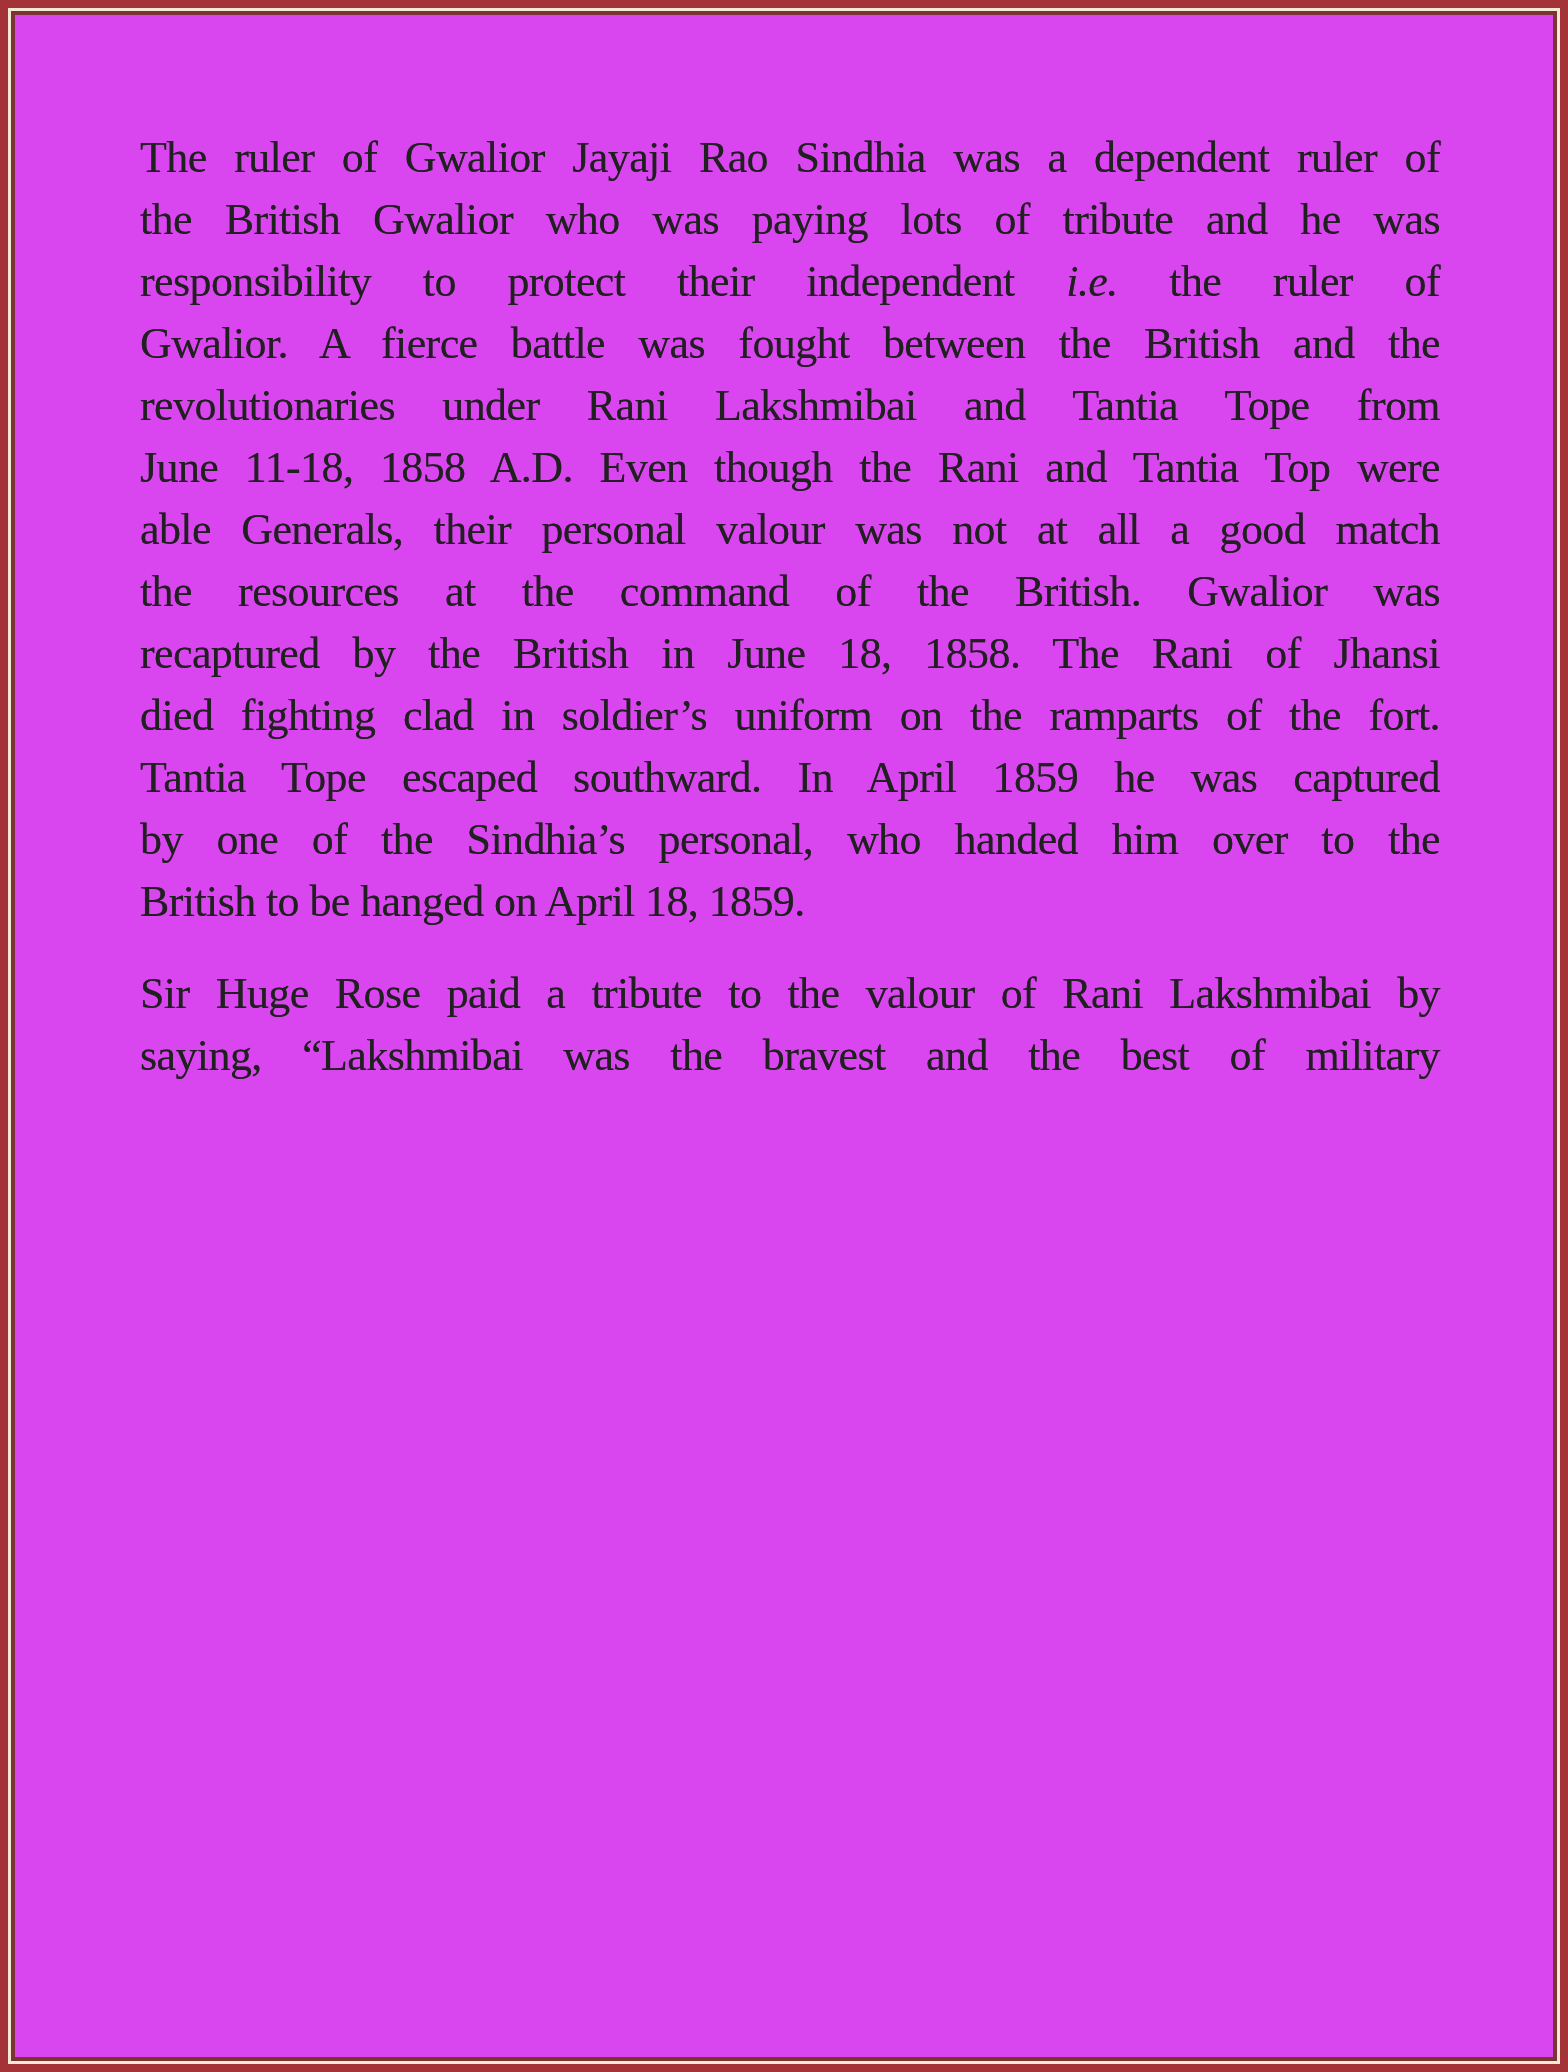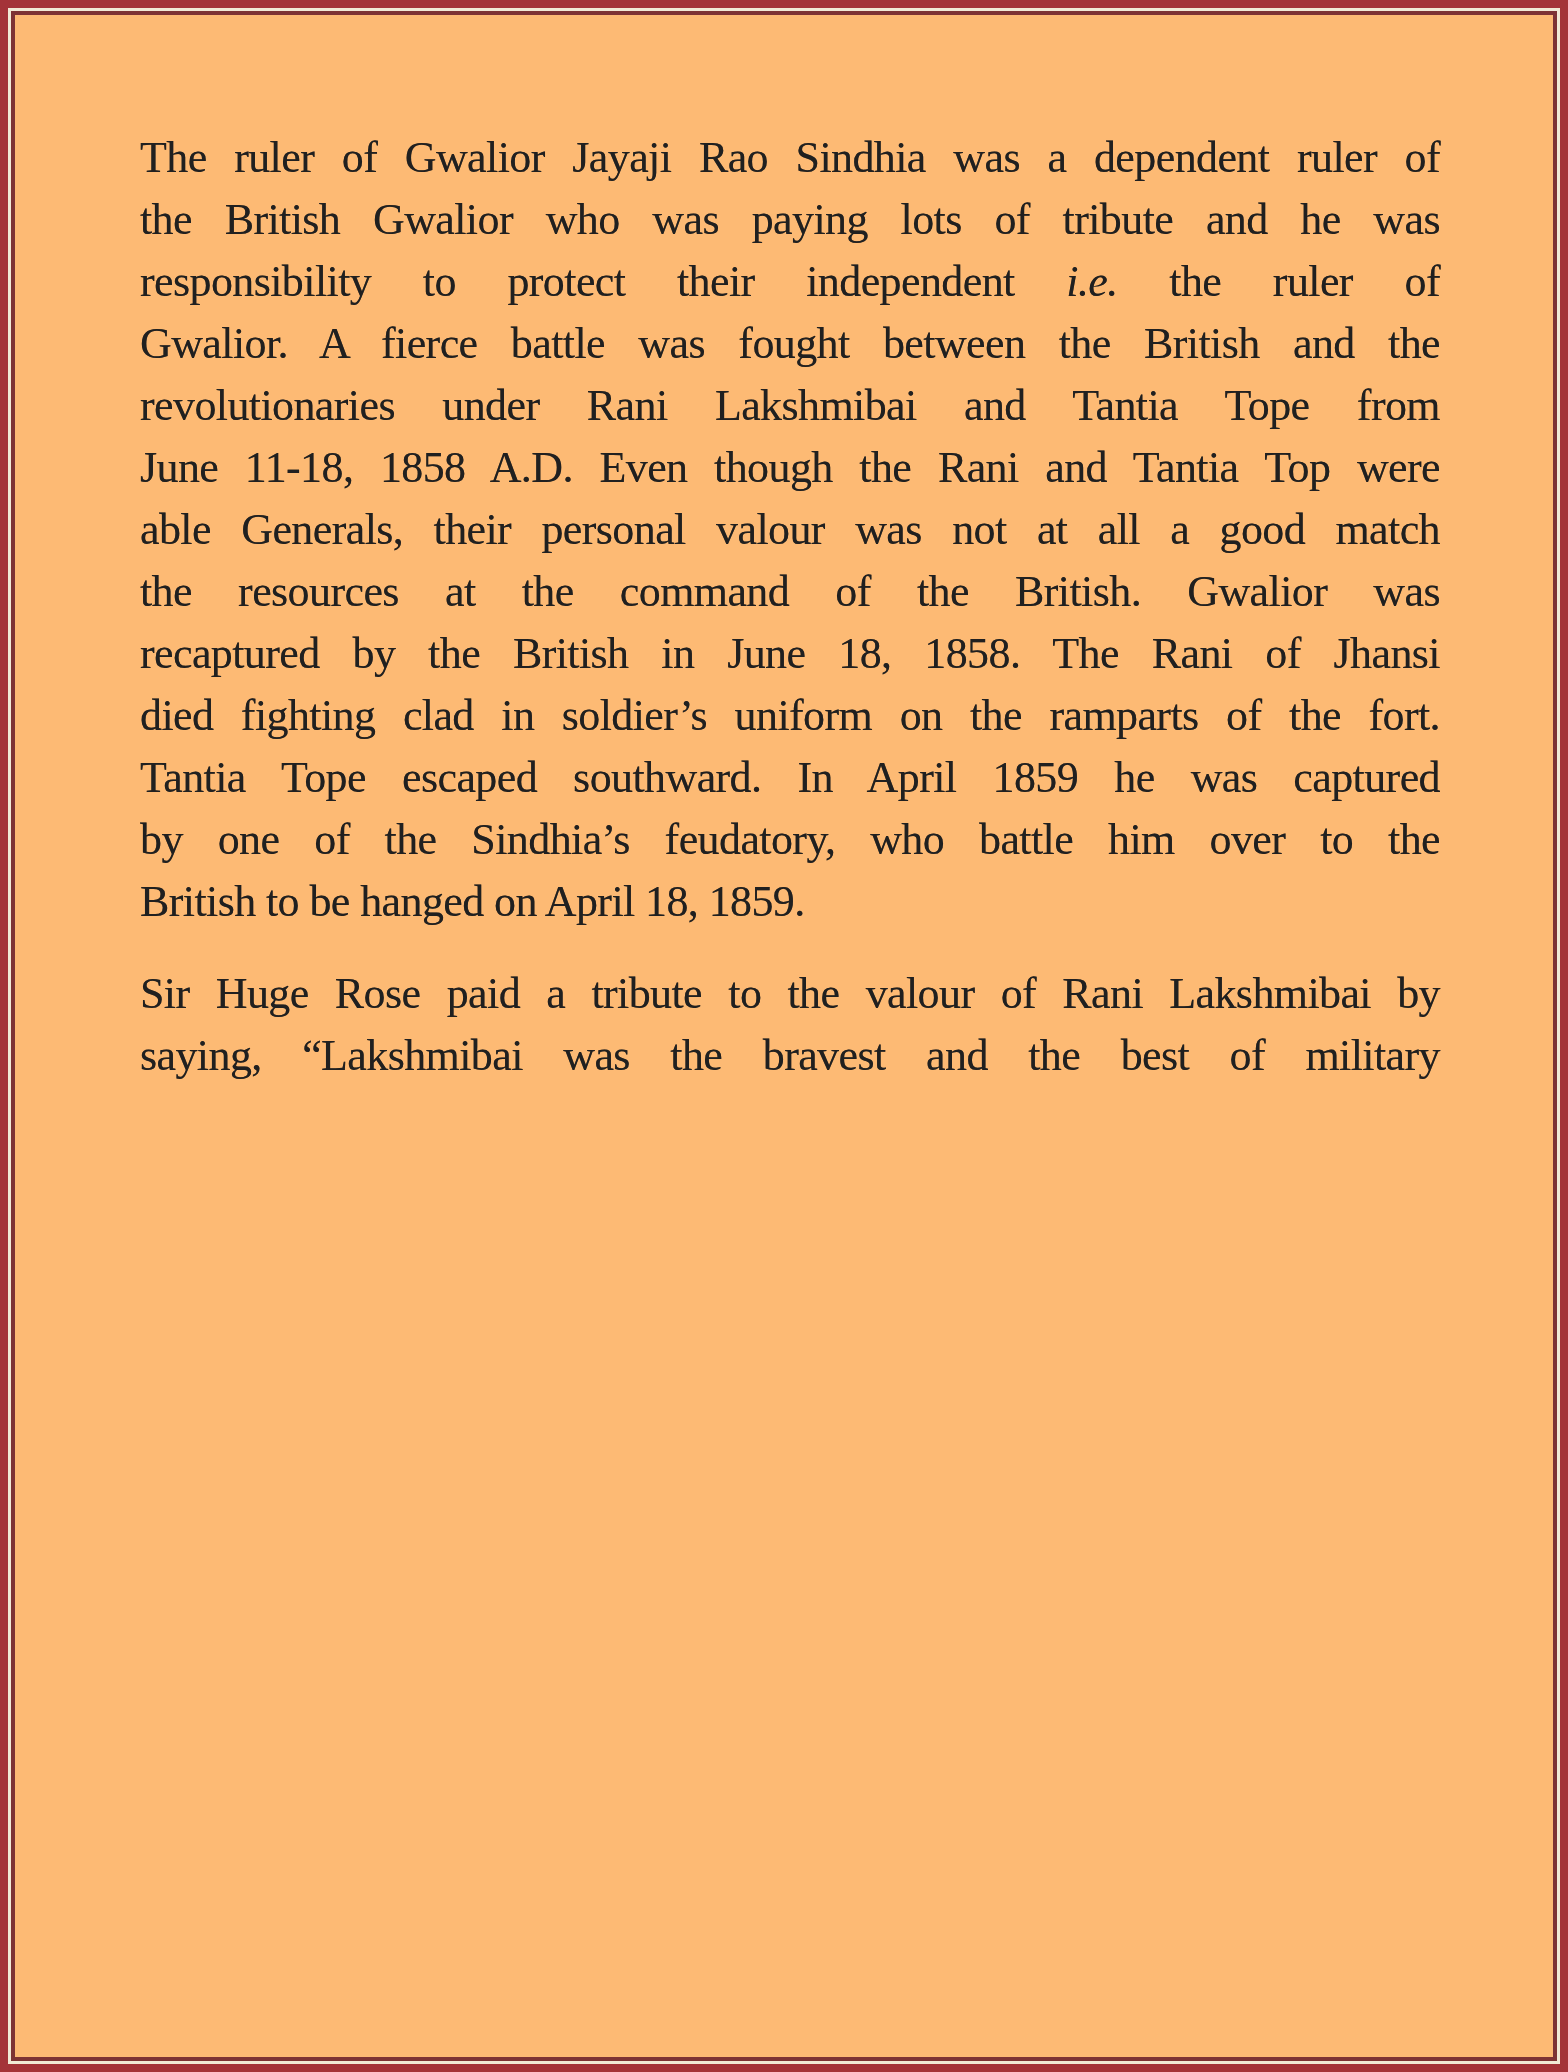--- a/index.html
+++ b/index.html
@@ -60,35 +60,35 @@
   }
   .text-line em {
   }
 </style>
 </head>
 <body>
 
 <div class="frame-outer" style="background: rgb(164, 51, 56);">
   <div class="frame-gap" style="background: rgb(241, 234, 214);">
     <div class="frame-inner" style="background: rgb(125, 51, 52);">
-      <main class="page" style="background: #fdba74;">
+      <main class="page" style="background: #d946ef;">
         <section class="text-block" style="color: rgb(32, 32, 32);">
             <div class="paragraph">
               <div class="text-line">The ruler of Gwalior Jayaji Rao Sindhia was a dependent ruler of</div>
               <div class="text-line">the British Gwalior who was paying lots of tribute and he was</div>
               <div class="text-line">responsibility to protect their independent <em>i.e.</em> the ruler of</div>
               <div class="text-line">Gwalior. A fierce battle was fought between the British and the</div>
               <div class="text-line">revolutionaries under Rani Lakshmibai and Tantia Tope from</div>
               <div class="text-line">June 11-18, 1858 A.D. Even though the Rani and Tantia Top were</div>
               <div class="text-line">able Generals, their personal valour was not at all a good match</div>
               <div class="text-line">the resources at the command of the British. Gwalior was</div>
               <div class="text-line">recaptured by the British in June 18, 1858. The Rani of Jhansi</div>
               <div class="text-line">died fighting clad in soldier’s uniform on the ramparts of the fort.</div>
               <div class="text-line">Tantia Tope escaped southward. In April 1859 he was captured</div>
-              <div class="text-line">by one of the Sindhia’s feudatory, who battle him over to the</div>
+              <div class="text-line">by one of the Sindhia’s personal, who handed him over to the</div>
               <div class="text-line last">British to be hanged on April 18, 1859.</div>
             </div>
             <div class="paragraph">
               <div class="text-line">Sir Huge Rose paid a tribute to the valour of Rani Lakshmibai by</div>
               <div class="text-line">saying, “Lakshmibai was the bravest and the best of military</div>
             </div>
           </section>
       </main>
     </div>
   </div>

